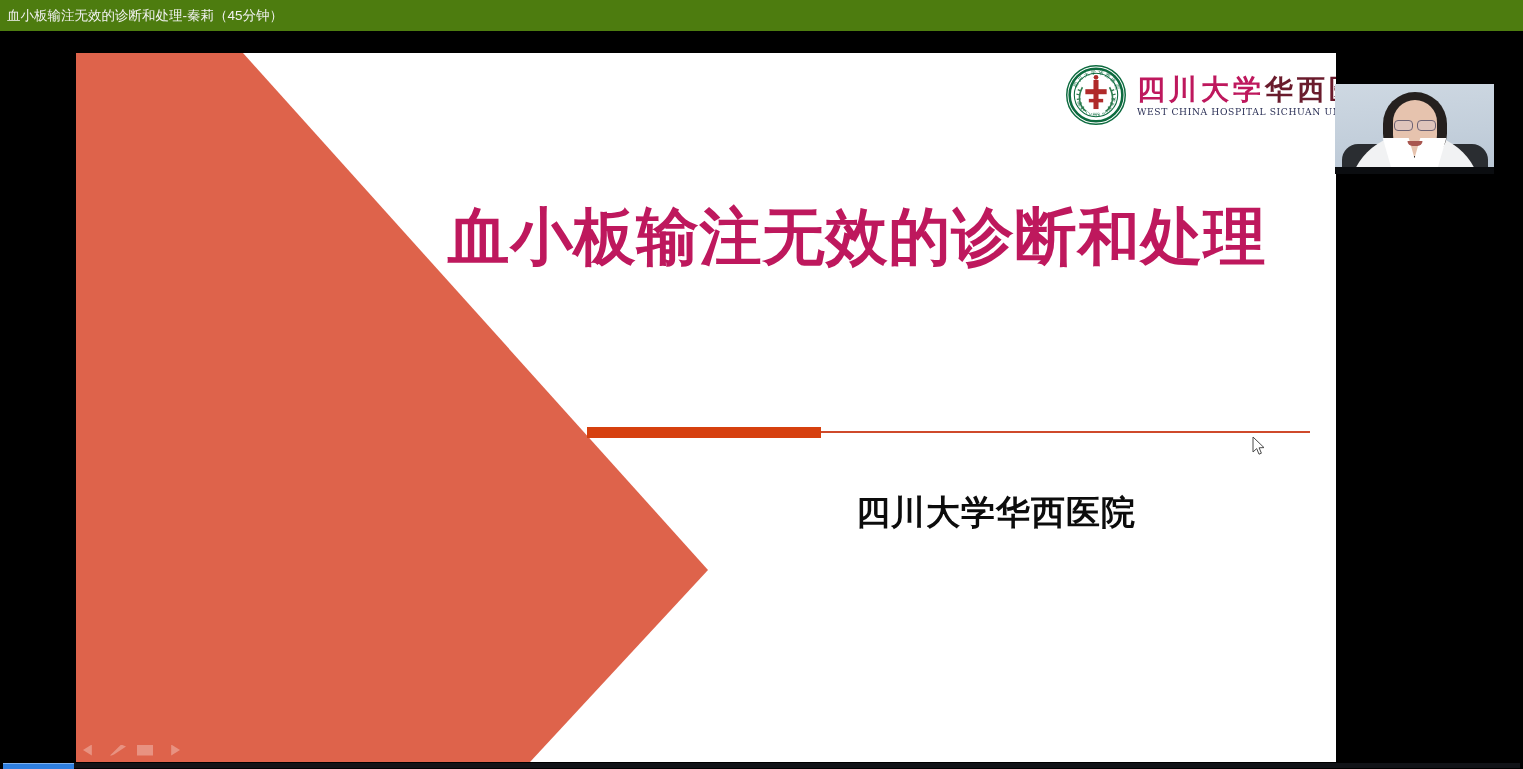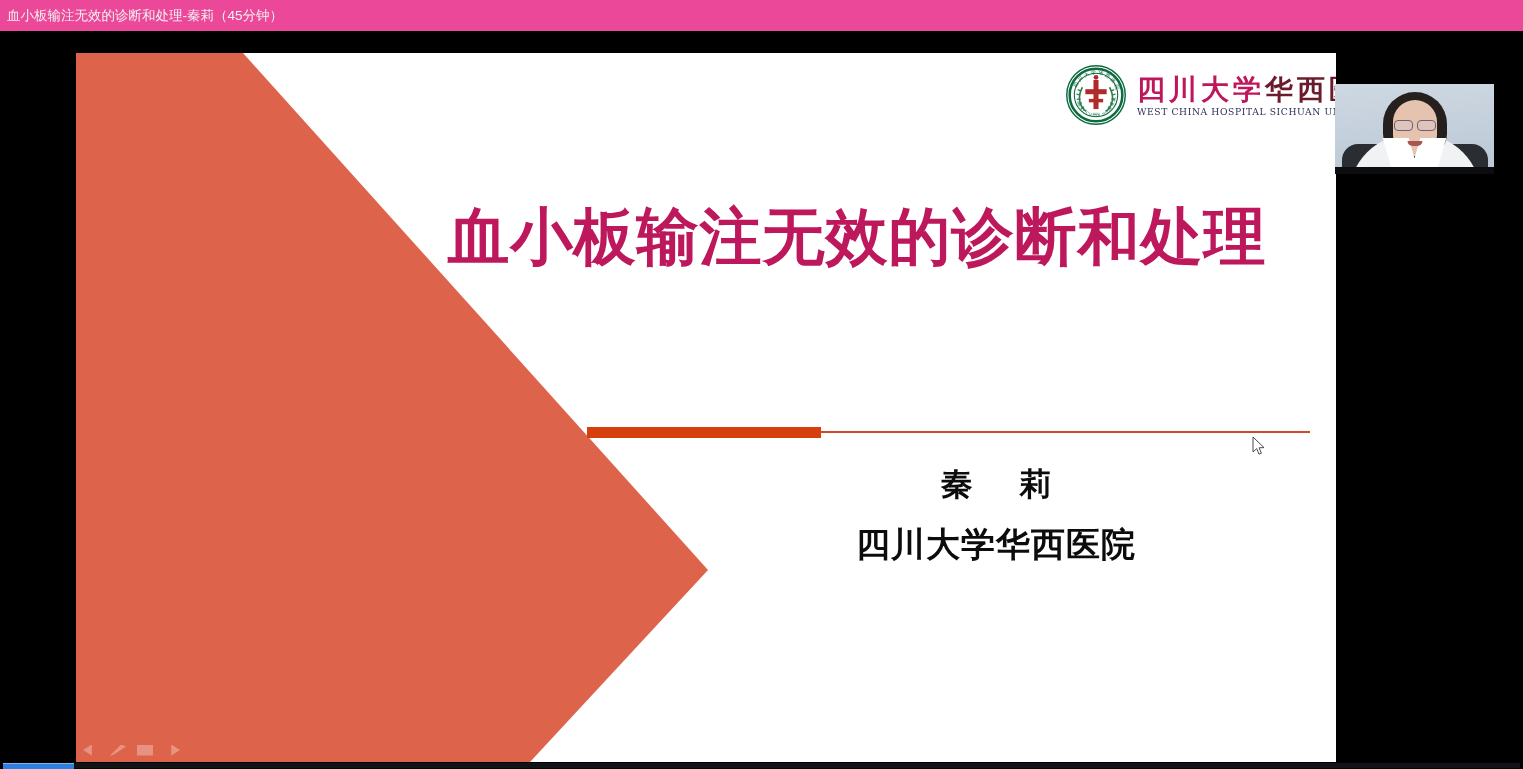--- a/index.html
+++ b/index.html
@@ -14,21 +14,21 @@
     font-family: "Liberation Sans", "DejaVu Sans", sans-serif;
     position: relative;
   }
 
   
   #titlebar {
     position: absolute;
     left: 0; top: 0;
     width: 1523px;
     height: 31px;
-    background: #ec4899;
+    background: #4d7c0f;
     display: flex;
     align-items: center;
   }
   #titlebar .title-text {
     color: #f2f2f2;
     font-size: 13.5px;
     line-height: 1;
     padding-left: 7px;
     letter-spacing: 0px;
     white-space: nowrap;
@@ -366,21 +366,20 @@
     </div>
 
     <div id="slide-title">血小板输注无效的诊断和处理</div>
 
     <div id="divider-wrap">
       <div id="divider-thick"></div>
       <div id="divider-thin"></div>
     </div>
 
     <div id="speaker-block">
-      <div id="speaker-name">秦  莉</div>
       <div id="speaker-org">四川大学华西医院</div>
     </div>
 
     <div id="slide-controls">
       <span class="ctl prev"></span>
       <span class="ctl pen"></span>
       <span class="ctl grid"></span>
       <span class="ctl next"></span>
     </div>
   </div>

